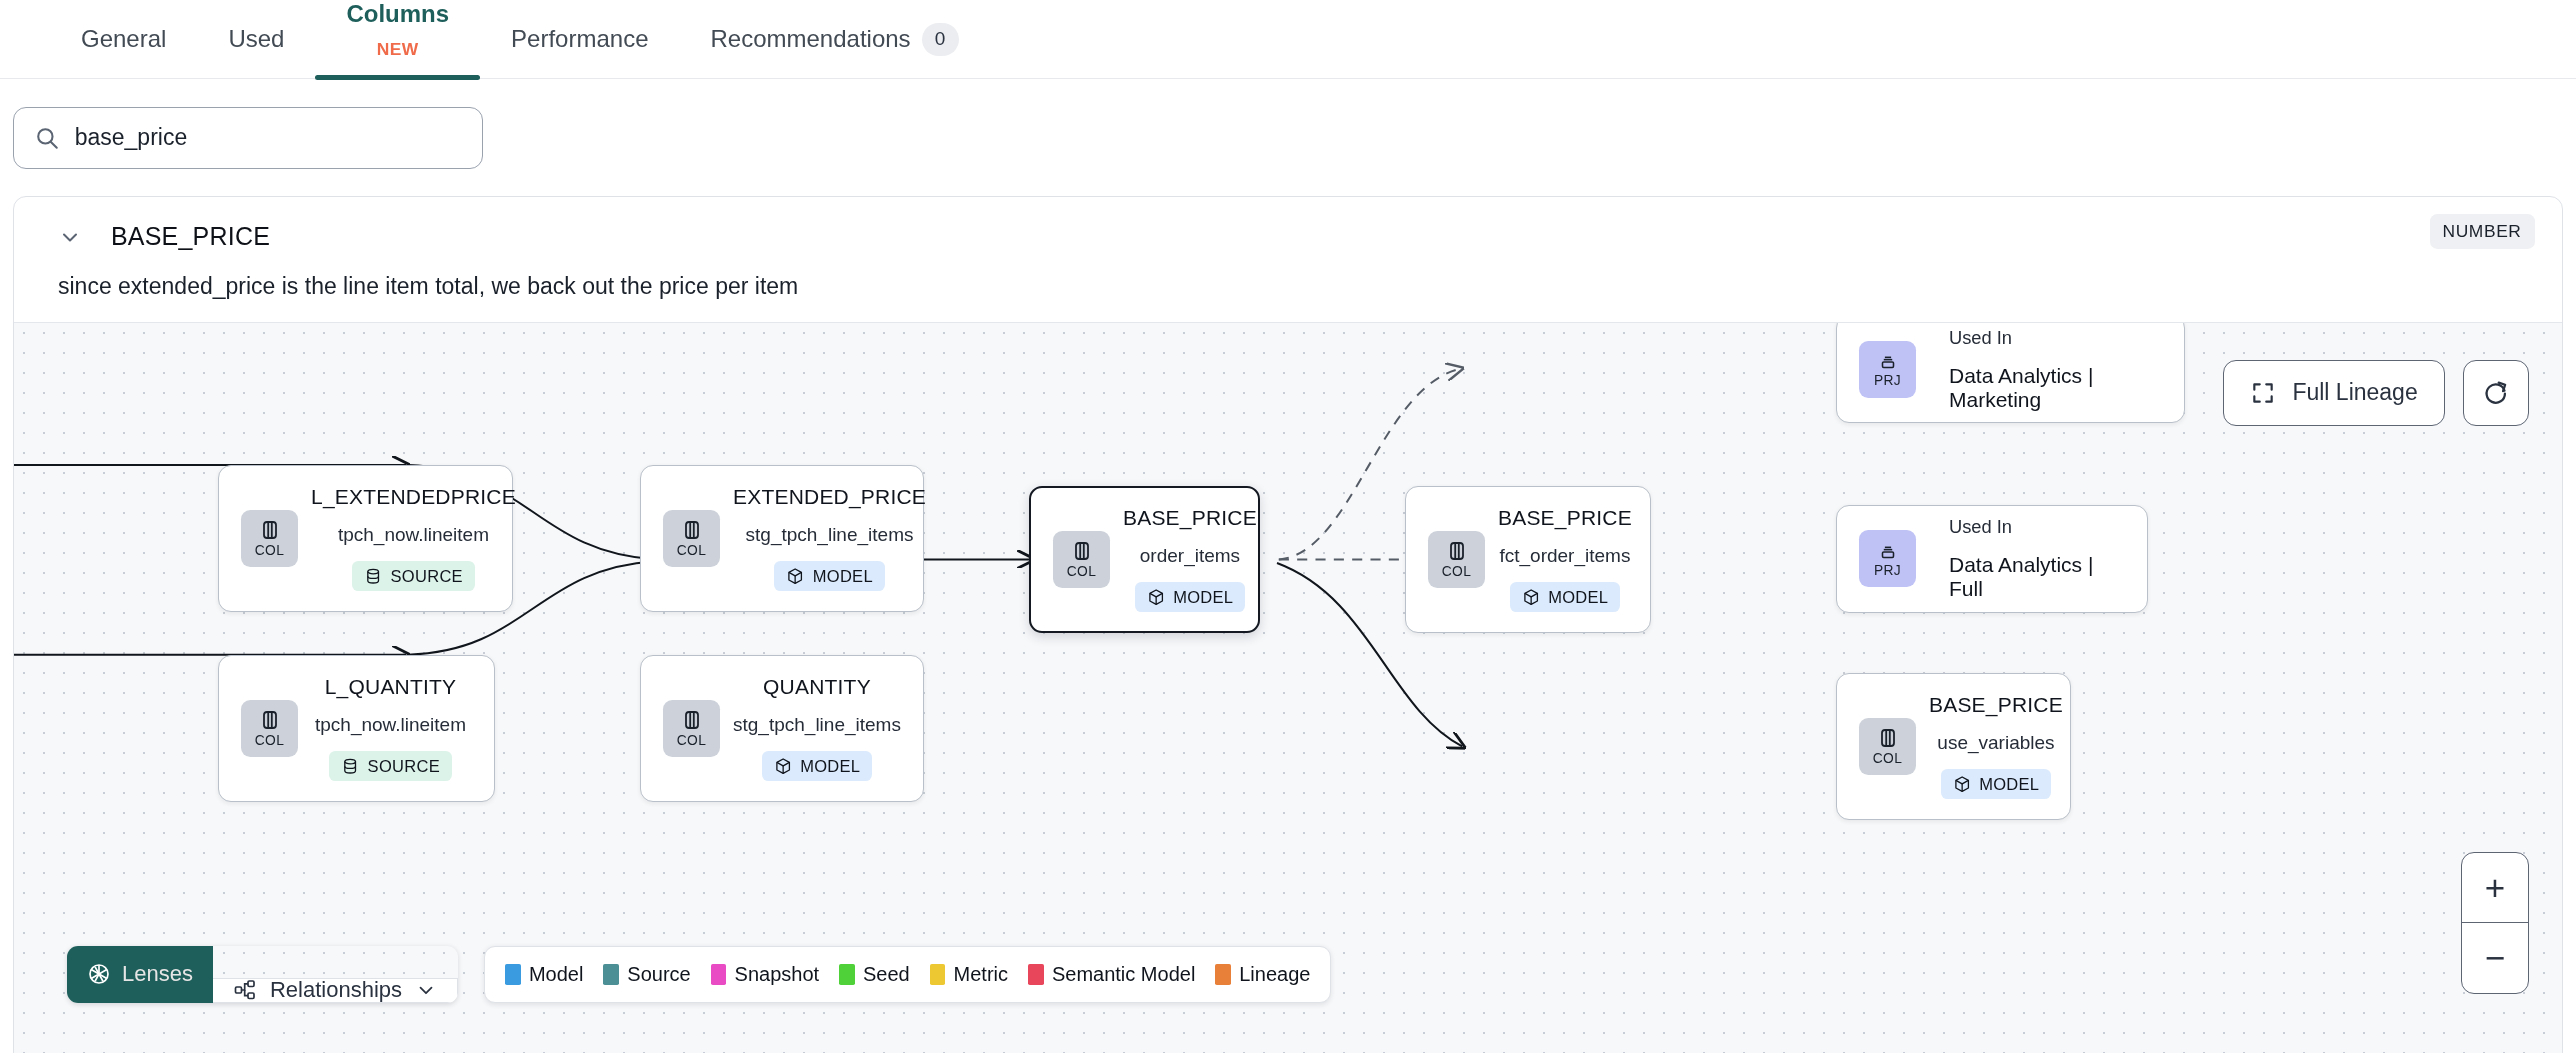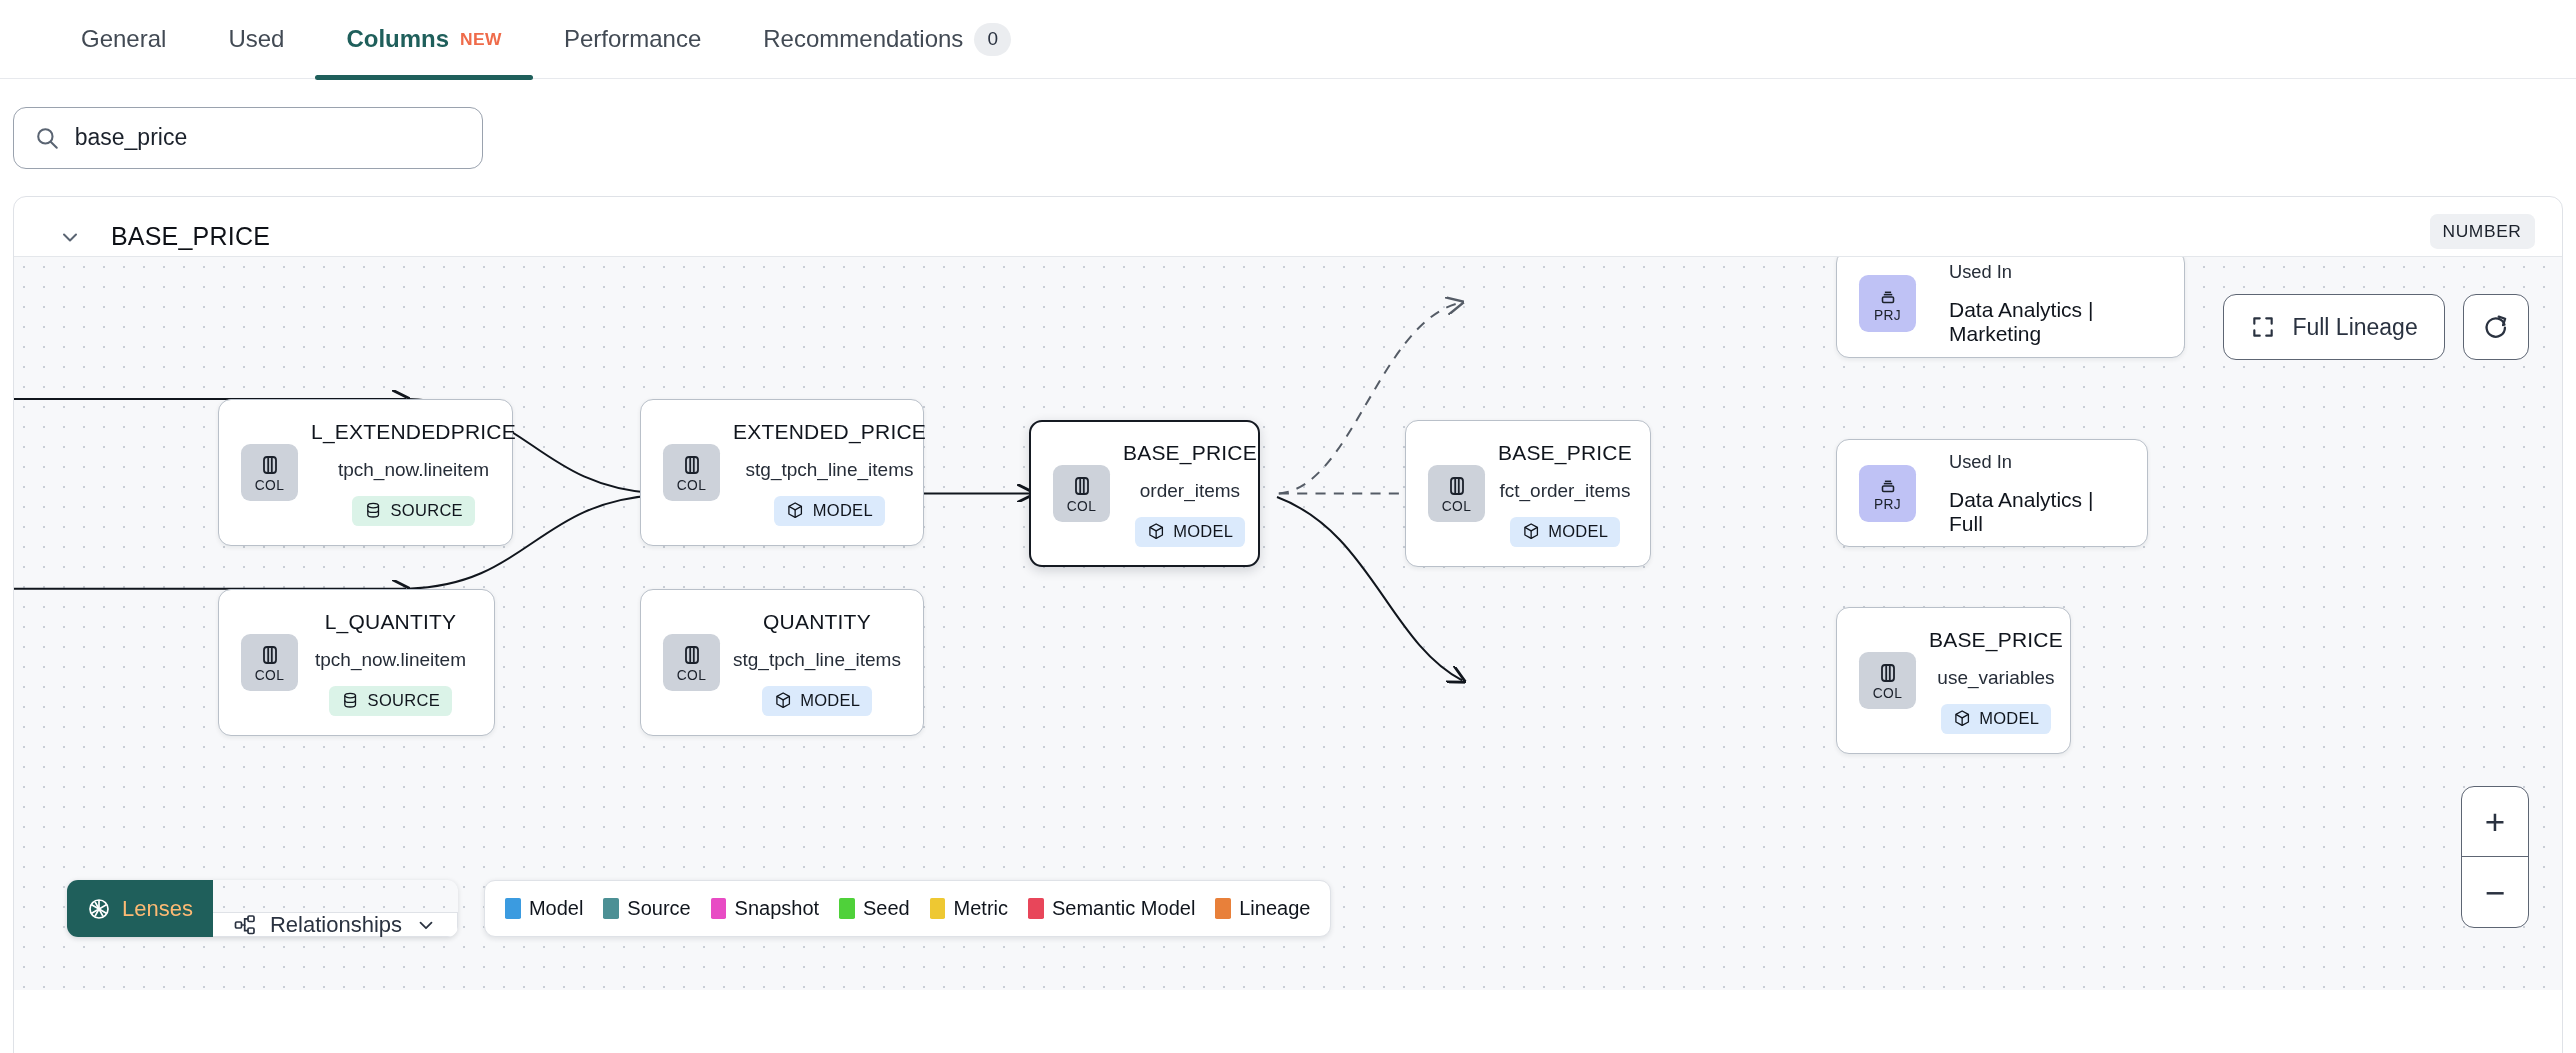--- a/index.html
+++ b/index.html
@@ -24,21 +24,21 @@
     display: flex;
     align-items: center;
     gap: 11px;
     padding: 0 31px;
     font-size: 24px;
     color: #424a54;
     position: relative;
     cursor: pointer;
     white-space: nowrap;
   }
-  .tab.active { color: #1f5f5b; font-weight: 700; }
+  .tab.active { color: #1f5f5b; font-weight: 700; flex-direction: column; }
   .tab.active:after {
     content:"";
     position: absolute;
     left: 0; right: 0; bottom: -1.8px;
     height: 4.6px;
     background: #1f5f5b;
     border-radius: 2.8px;
   }
   .tab .newbadge {
     color: #ef6b4a;
@@ -196,21 +196,21 @@
     position: absolute; left: 53px; bottom: 53px;
     display: flex; align-items: center; gap: 26px;
   }
   .lensgroup {
     display: flex; align-items: stretch;
     border-radius: 11px; overflow: hidden;
     box-shadow: 0 1.8px 5.5px rgba(20,25,35,.14);
     height: 57px;
   }
   .lensbtn {
-    background: #1f5f5b; color: #fdba74;
+    background: #1f5f5b; color: #e5e5e5;
     display: flex; align-items: center; gap: 11px;
     padding: 0 20px; font-size: 22px; cursor: pointer;
   }
   .relbtn {
     background: #fff; color: #2a3240;
     display: flex; align-items: center; gap: 13px;
     padding: 0 20px; font-size: 22px; cursor: pointer;
     border: 1.3px solid #dfe2e7; border-left: none; margin-top: 32px;
   }
   .legend {
@@ -265,20 +265,21 @@
   <div class="colhead">
     <span class="chev">
       <svg class="svgicon" width="24" height="24" viewBox="0 0 24 24" fill="none" stroke="#5a6472" stroke-width="2" stroke-linecap="round" stroke-linejoin="round">
         <polyline points="6,9.5 12,15.5 18,9.5"></polyline>
       </svg>
     </span>
     <span class="colname">BASE_PRICE</span>
     <span class="typebadge">NUMBER</span>
   </div>
 
+  <div class="coldesc">since extended_price is the line item total, we back out the price per item</div>
 
   <div class="canvas">
 
     <svg class="edges" viewBox="0 0 2780 800" preserveAspectRatio="none">
       <defs>
         <marker id="ah" markerWidth="9" markerHeight="9" refX="7" refY="4.5" orient="auto">
           <path d="M0,0 L9,4.5 L0,9" fill="none" stroke="#11161d" stroke-width="1.4"></path>
         </marker>
         <marker id="ahd" markerWidth="9" markerHeight="9" refX="7" refY="4.5" orient="auto">
           <path d="M0,0 L9,4.5 L0,9" fill="none" stroke="#555c66" stroke-width="1.2"></path>

